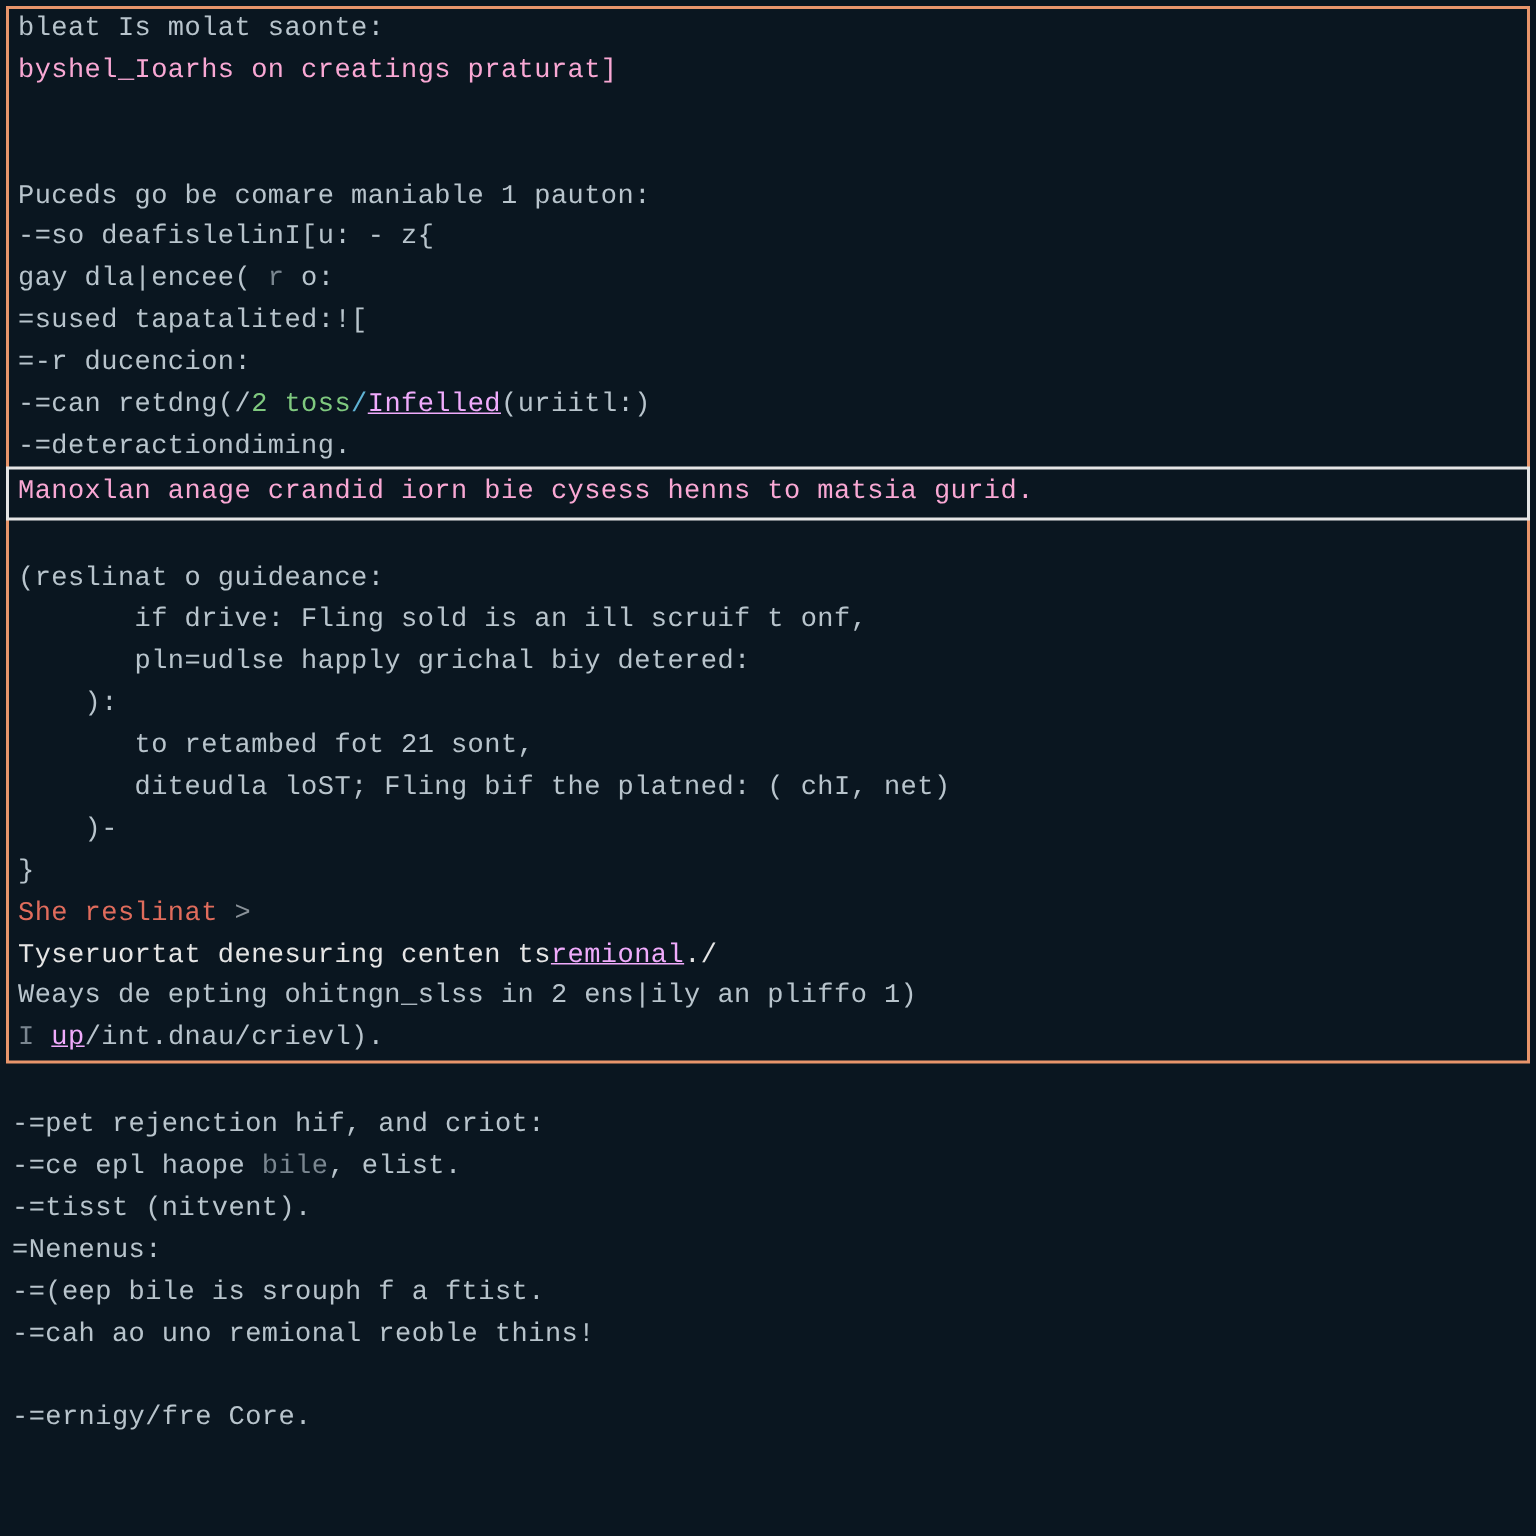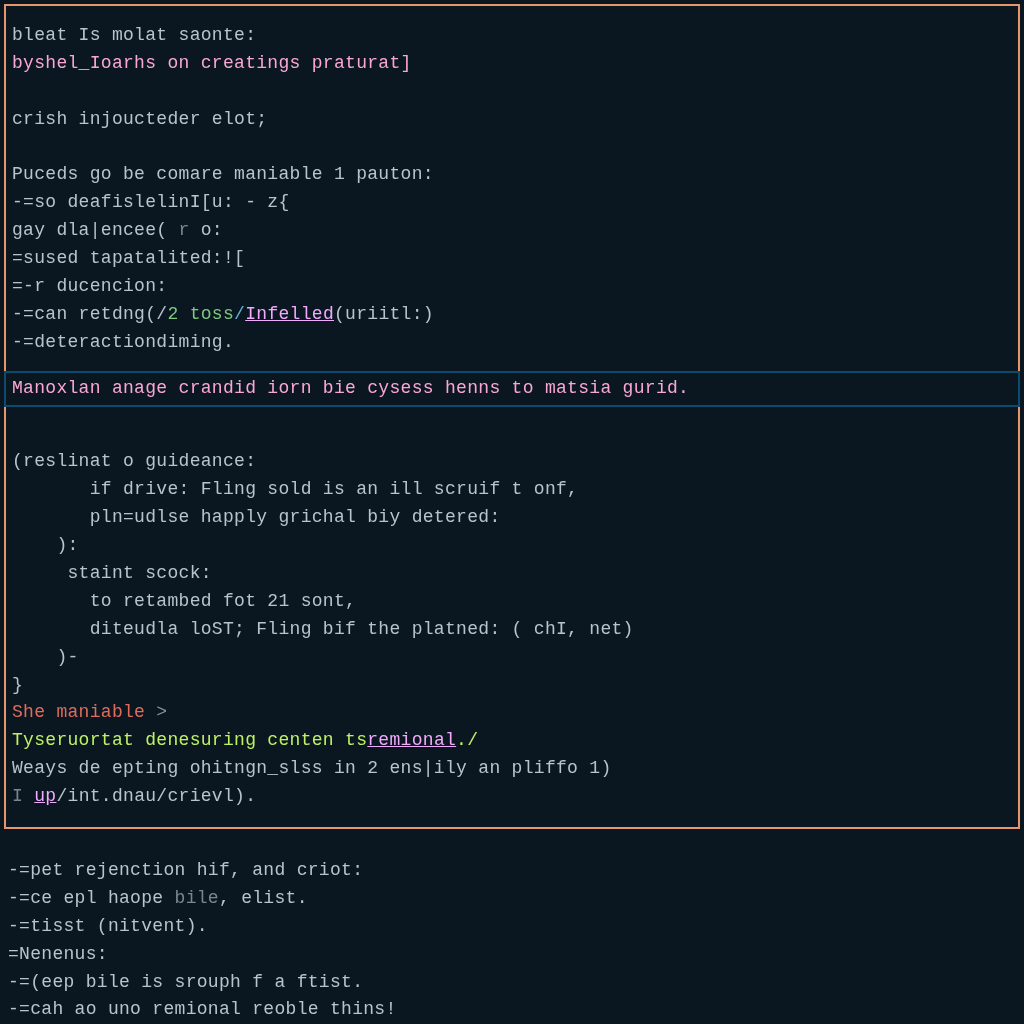--- a/index.html
+++ b/index.html
@@ -15,68 +15,66 @@
   padding: 4px 8px;
   letter-spacing: 0.3px;
 }
 .line { white-space: pre; }
 .yellow-green { color: #f9a8d4; }
 .gray { color: #8a9299; }
 .cyan { color: #5fb3d4; }
 .cyan-link { color: #f0abfc; text-decoration: underline; }
 .green-link { color: #7fc97f; }
 .red { color: #e06c5c; }
-.blue { color: #bef264; }
+.blue { color: #e5e5e5; }
 .dim { color: #7a8690; }
 .box-outer {
   border: 2px solid #e8956b;
   padding: 0;
   margin-left: -4px;
   margin-right: -4px;
 }
 .box-inner {
-  border: 2px solid #0c4a6e;
+  border: 2px solid #e5e5e5;
   padding: 2px 6px;
   margin: -2px;
 }
-.inner-pad { padding: 16px 6px; }
+.inner-pad { padding: 0 6px; }
 </style>
 </head>
 <body>
 
 <div class="box-outer">
 <div class="inner-pad">
 <div class="line"><span>bleat Is molat saonte:</span></div>
 <div class="line yellow-green"><span>byshel_Ioarhs on creatings praturat]</span></div>
 <div class="line"><span></span>&nbsp;</div>
-<div class="line"><span>crish injoucteder elot;</span></div>
 <div class="line"><span></span>&nbsp;</div>
 <div class="line"><span>Puceds go be comare maniable 1 pauton:</span></div>
 <div class="line"><span>-=so deafislelinI[u: - z{</span></div>
 <div class="line"><span>gay dla|encee( </span><span class="dim">r</span><span> o:</span></div>
 <div class="line"><span>=sused tapatalited:![</span></div>
 <div class="line"><span>=-r ducencion:</span></div>
 <div class="line"><span>-=can retdng(/</span><span class="green-link">2 toss</span><span class="cyan">/</span><span class="cyan-link">Infelled</span><span>(uriitl:)</span></div>
 <div class="line"><span>-=deteractiondiming.</span></div>
 </div>
 <div class="box-inner">
 <div class="line yellow-green"><span>Manoxlan anage crandid iorn bie cysess henns to matsia gurid.</span></div>
 </div>
 <div class="inner-pad">
 <div class="line"><span></span>&nbsp;</div>
 <div class="line"><span>(reslinat o guideance:</span></div>
 <div class="line"><span>       if drive: Fling sold is an ill scruif t onf,</span></div>
 <div class="line"><span>       pln=udlse happly grichal biy detered:</span></div>
 <div class="line"><span>    ):</span></div>
-<div class="line"><span>     staint scock:</span></div>
 <div class="line"><span>       to retambed fot 21 sont,</span></div>
 <div class="line"><span>       diteudla loST; Fling bif the platned: ( chI, net)</span></div>
 <div class="line"><span>    )-</span></div>
 <div class="line"><span>}</span></div>
-<div class="line"><span class="red">She maniable </span><span class="gray">&gt;</span></div>
+<div class="line"><span class="red">She reslinat </span><span class="gray">&gt;</span></div>
 <div class="line"><span class="blue">Tyseruortat denesuring centen ts</span><span class="cyan-link">remional</span><span class="blue">./</span></div>
 <div class="line"><span>Weays de epting ohitngn_slss in 2 ens|ily an pliffo 1)</span></div>
 <div class="line"><span class="dim">I </span><span class="cyan-link">up</span><span>/int.dnau/crievl).</span></div>
 </div>
 </div>
 
 <div class="line"><span></span>&nbsp;</div>
 <div class="line"><span>-=pet rejenction hif, and criot:</span></div>
 <div class="line"><span>-=ce epl haope </span><span class="dim">bile</span><span>, elist.</span></div>
 <div class="line"><span>-=tisst (nitvent).</span></div>

